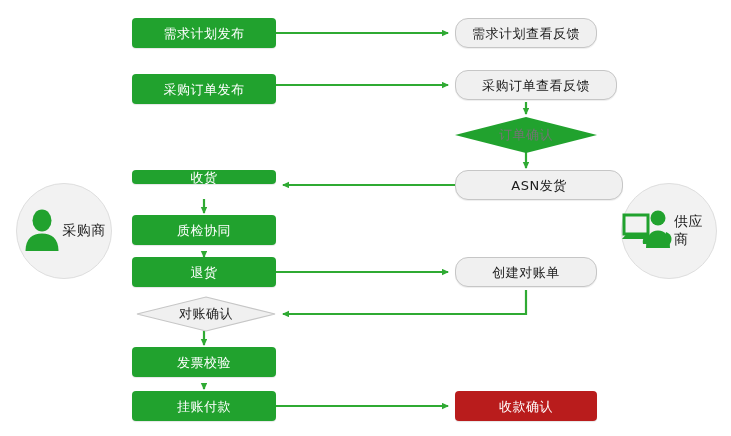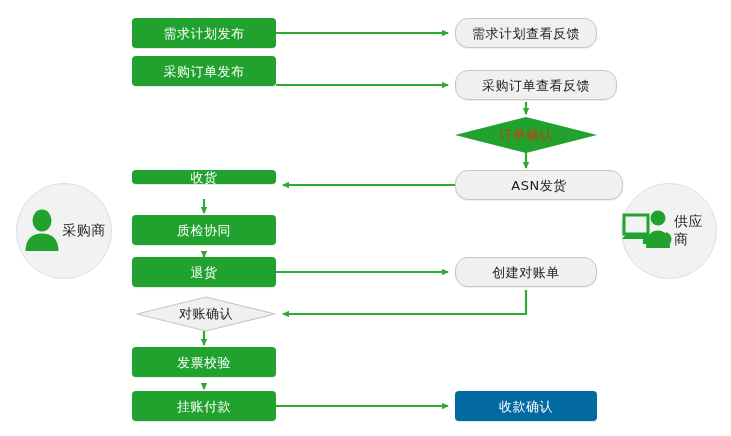--- a/index.html
+++ b/index.html
@@ -45,21 +45,21 @@
     box-shadow: 0 1px 1px rgba(0,0,0,0.10);
   }
   .node-gray {
     background: #f0f0f0;
     color: #1c1c1c;
     border: 1px solid #c6c6c6;
     border-radius: 13px;
     box-shadow: 0 1px 1px rgba(0,0,0,0.07);
   }
   .node-red {
-    background: #0369a1;
+    background: #b91c1c;
     color: #ffffff;
     border-radius: 4px;
     box-shadow: 0 1px 1px rgba(0,0,0,0.10);
   }
   .diamond {
     position: absolute;
   }
   .diamond svg {
     position: absolute;
     left: 0;
@@ -72,21 +72,21 @@
     width: 100%;
     height: 100%;
     display: flex;
     align-items: center;
     justify-content: center;
     font-size: 13px;
     letter-spacing: 0.5px;
     white-space: nowrap;
     user-select: none;
   }
-  .diamond-green .dlabel { color: #c2410c; }
+  .diamond-green .dlabel { color: #737373; }
   .diamond-gray  .dlabel { color: #1c1c1c; }
 
   .actor {
     position: absolute;
     width: 94px;
     height: 94px;
     border-radius: 50%;
     background: #f2f2f2;
     border: 1px solid #dedede;
     display: flex;
@@ -174,21 +174,21 @@
   </div>
 
   <div class="node node-green" style="left:132px; top:18px; width:144px; height:30px;">
     <span>需求计划发布</span>
   </div>
 
   <div class="node node-gray" style="left:455px; top:18px; width:142px; height:30px;">
     <span>需求计划查看反馈</span>
   </div>
 
-  <div class="node node-green" style="left:132px; top:56px; width:144px; height:30px;">
+  <div class="node node-green" style="left:132px; top:74px; width:144px; height:30px;">
     <span>采购订单发布</span>
   </div>
 
   <div class="node node-gray" style="left:455px; top:70px; width:162px; height:30px;">
     <span>采购订单查看反馈</span>
   </div>
 
   <div class="diamond diamond-green" style="left:455px; top:117px; width:142px; height:36px;">
     <svg width="142" height="36" viewBox="0 0 142 36" xmlns="http://www.w3.org/2000/svg">
       <polygon points="71,0 142,18 71,36 0,18" fill="#21a22e"></polygon>

